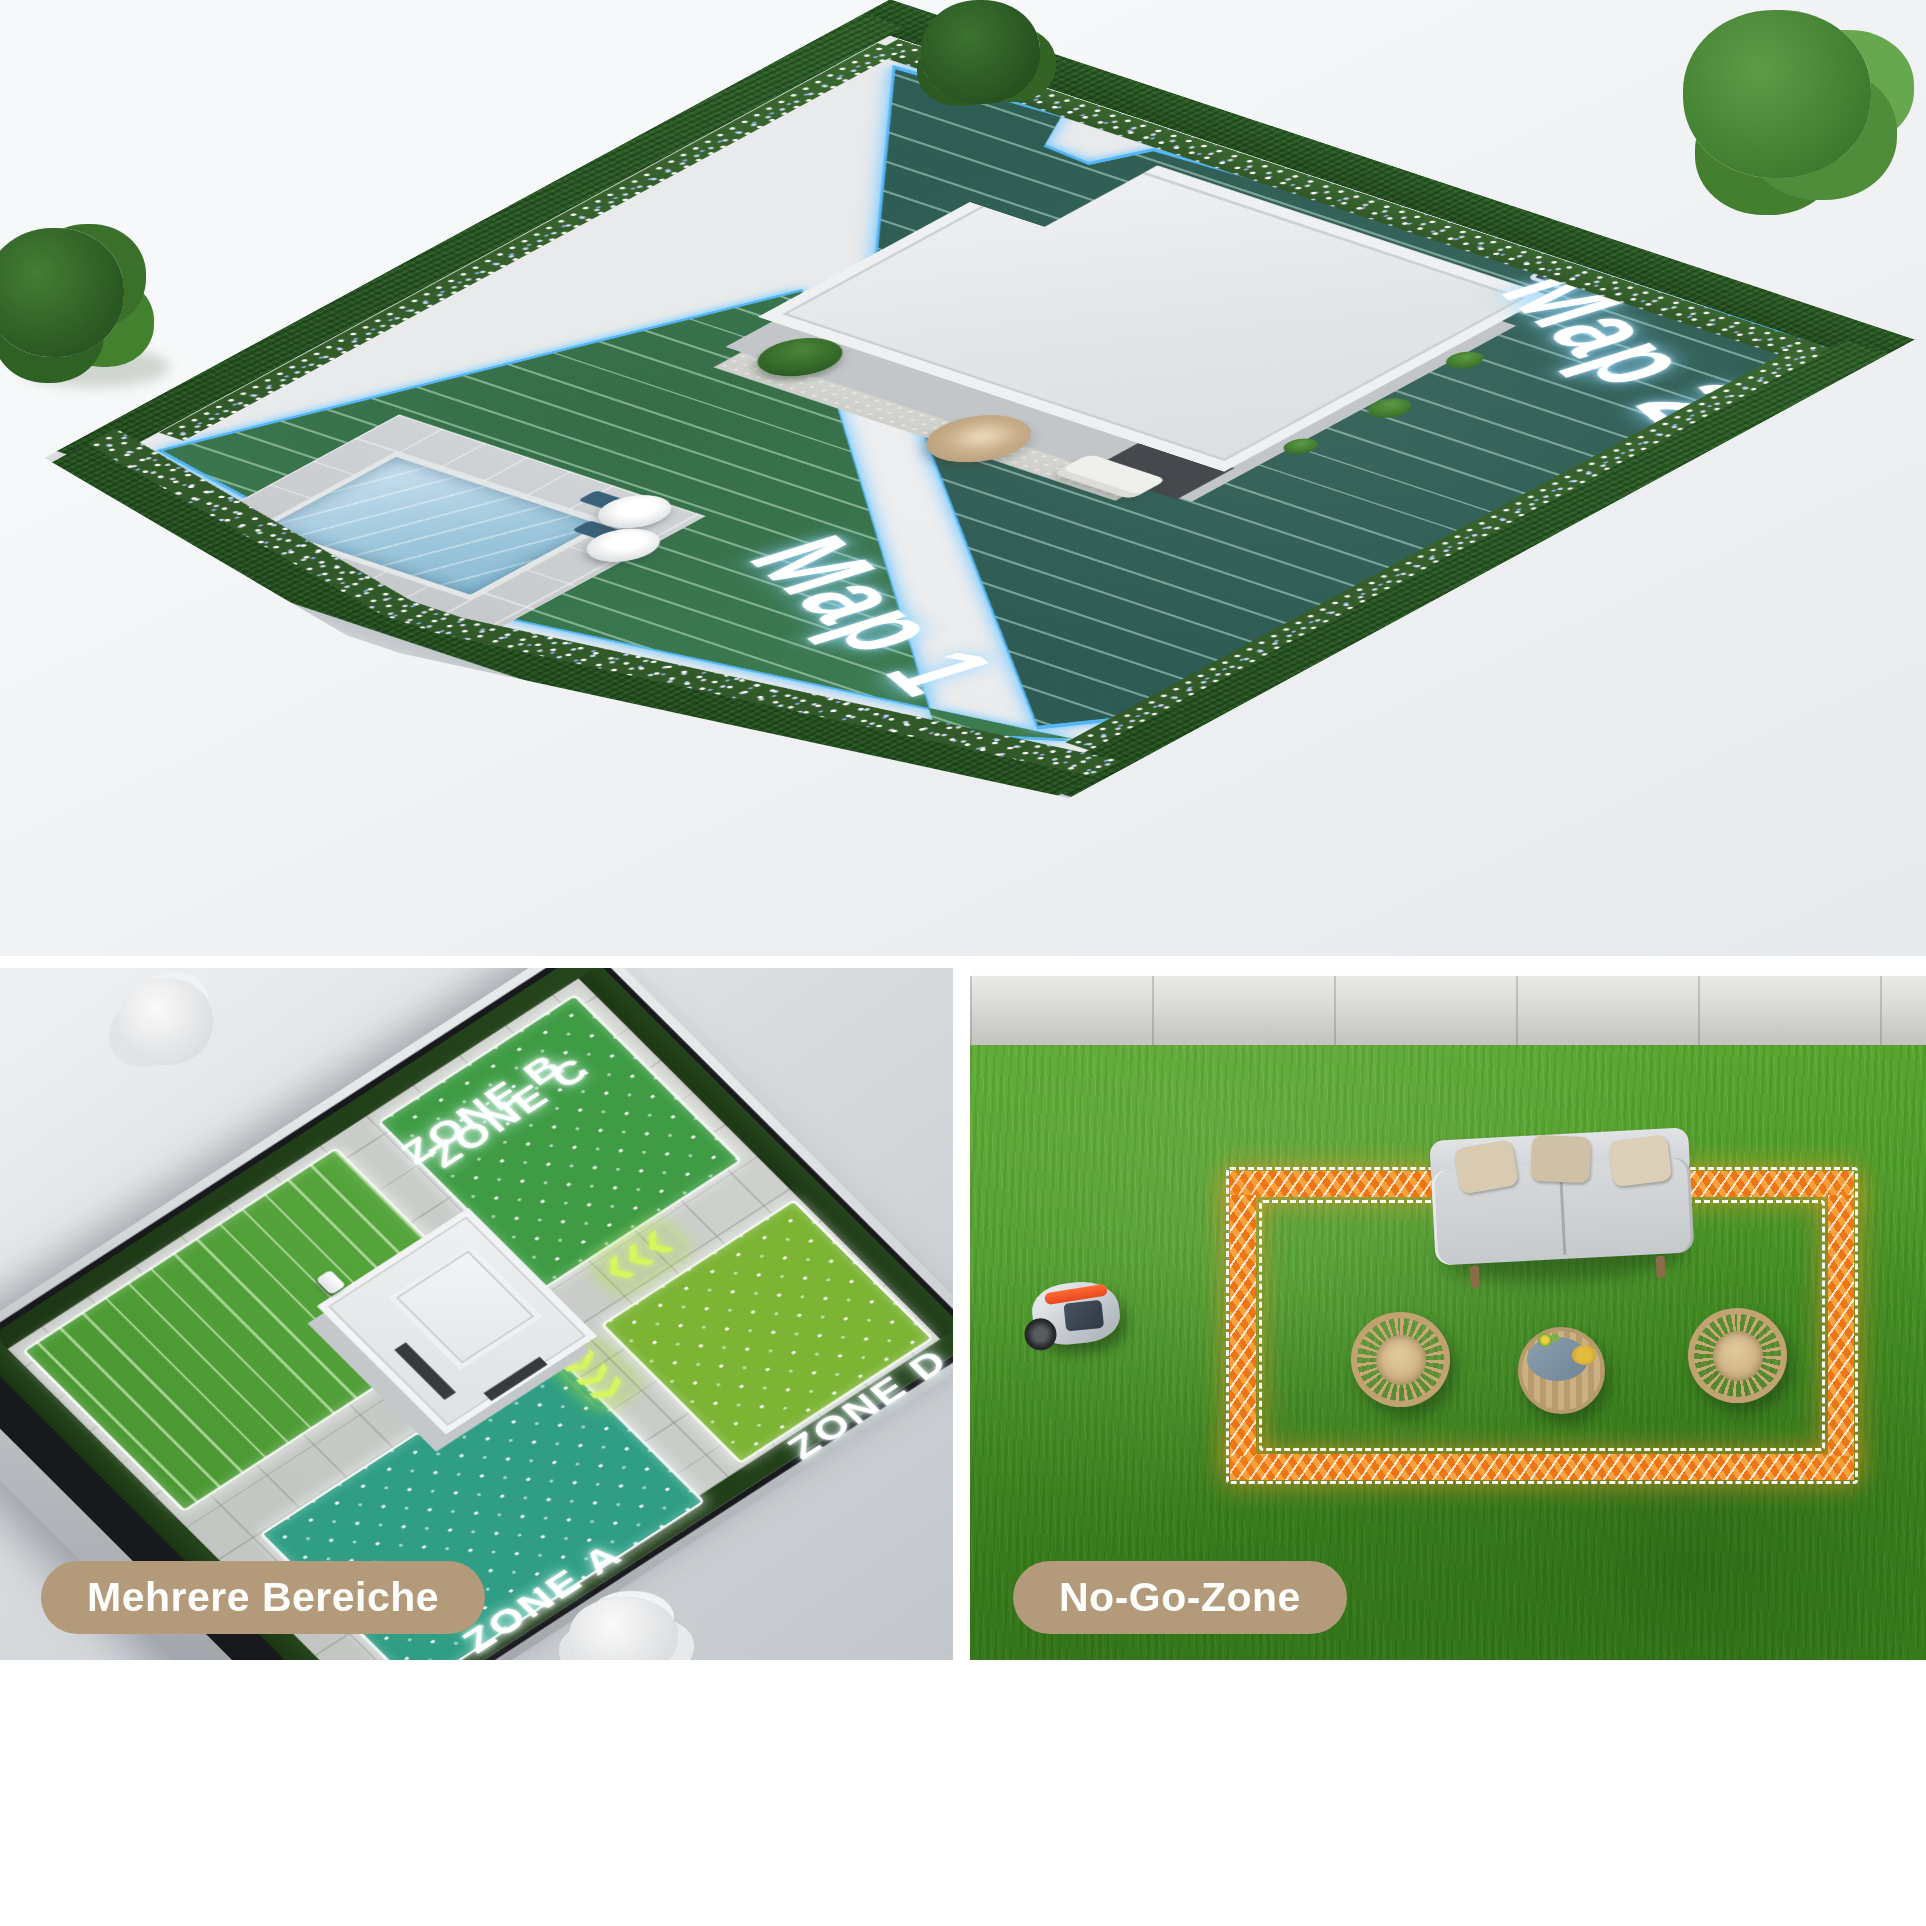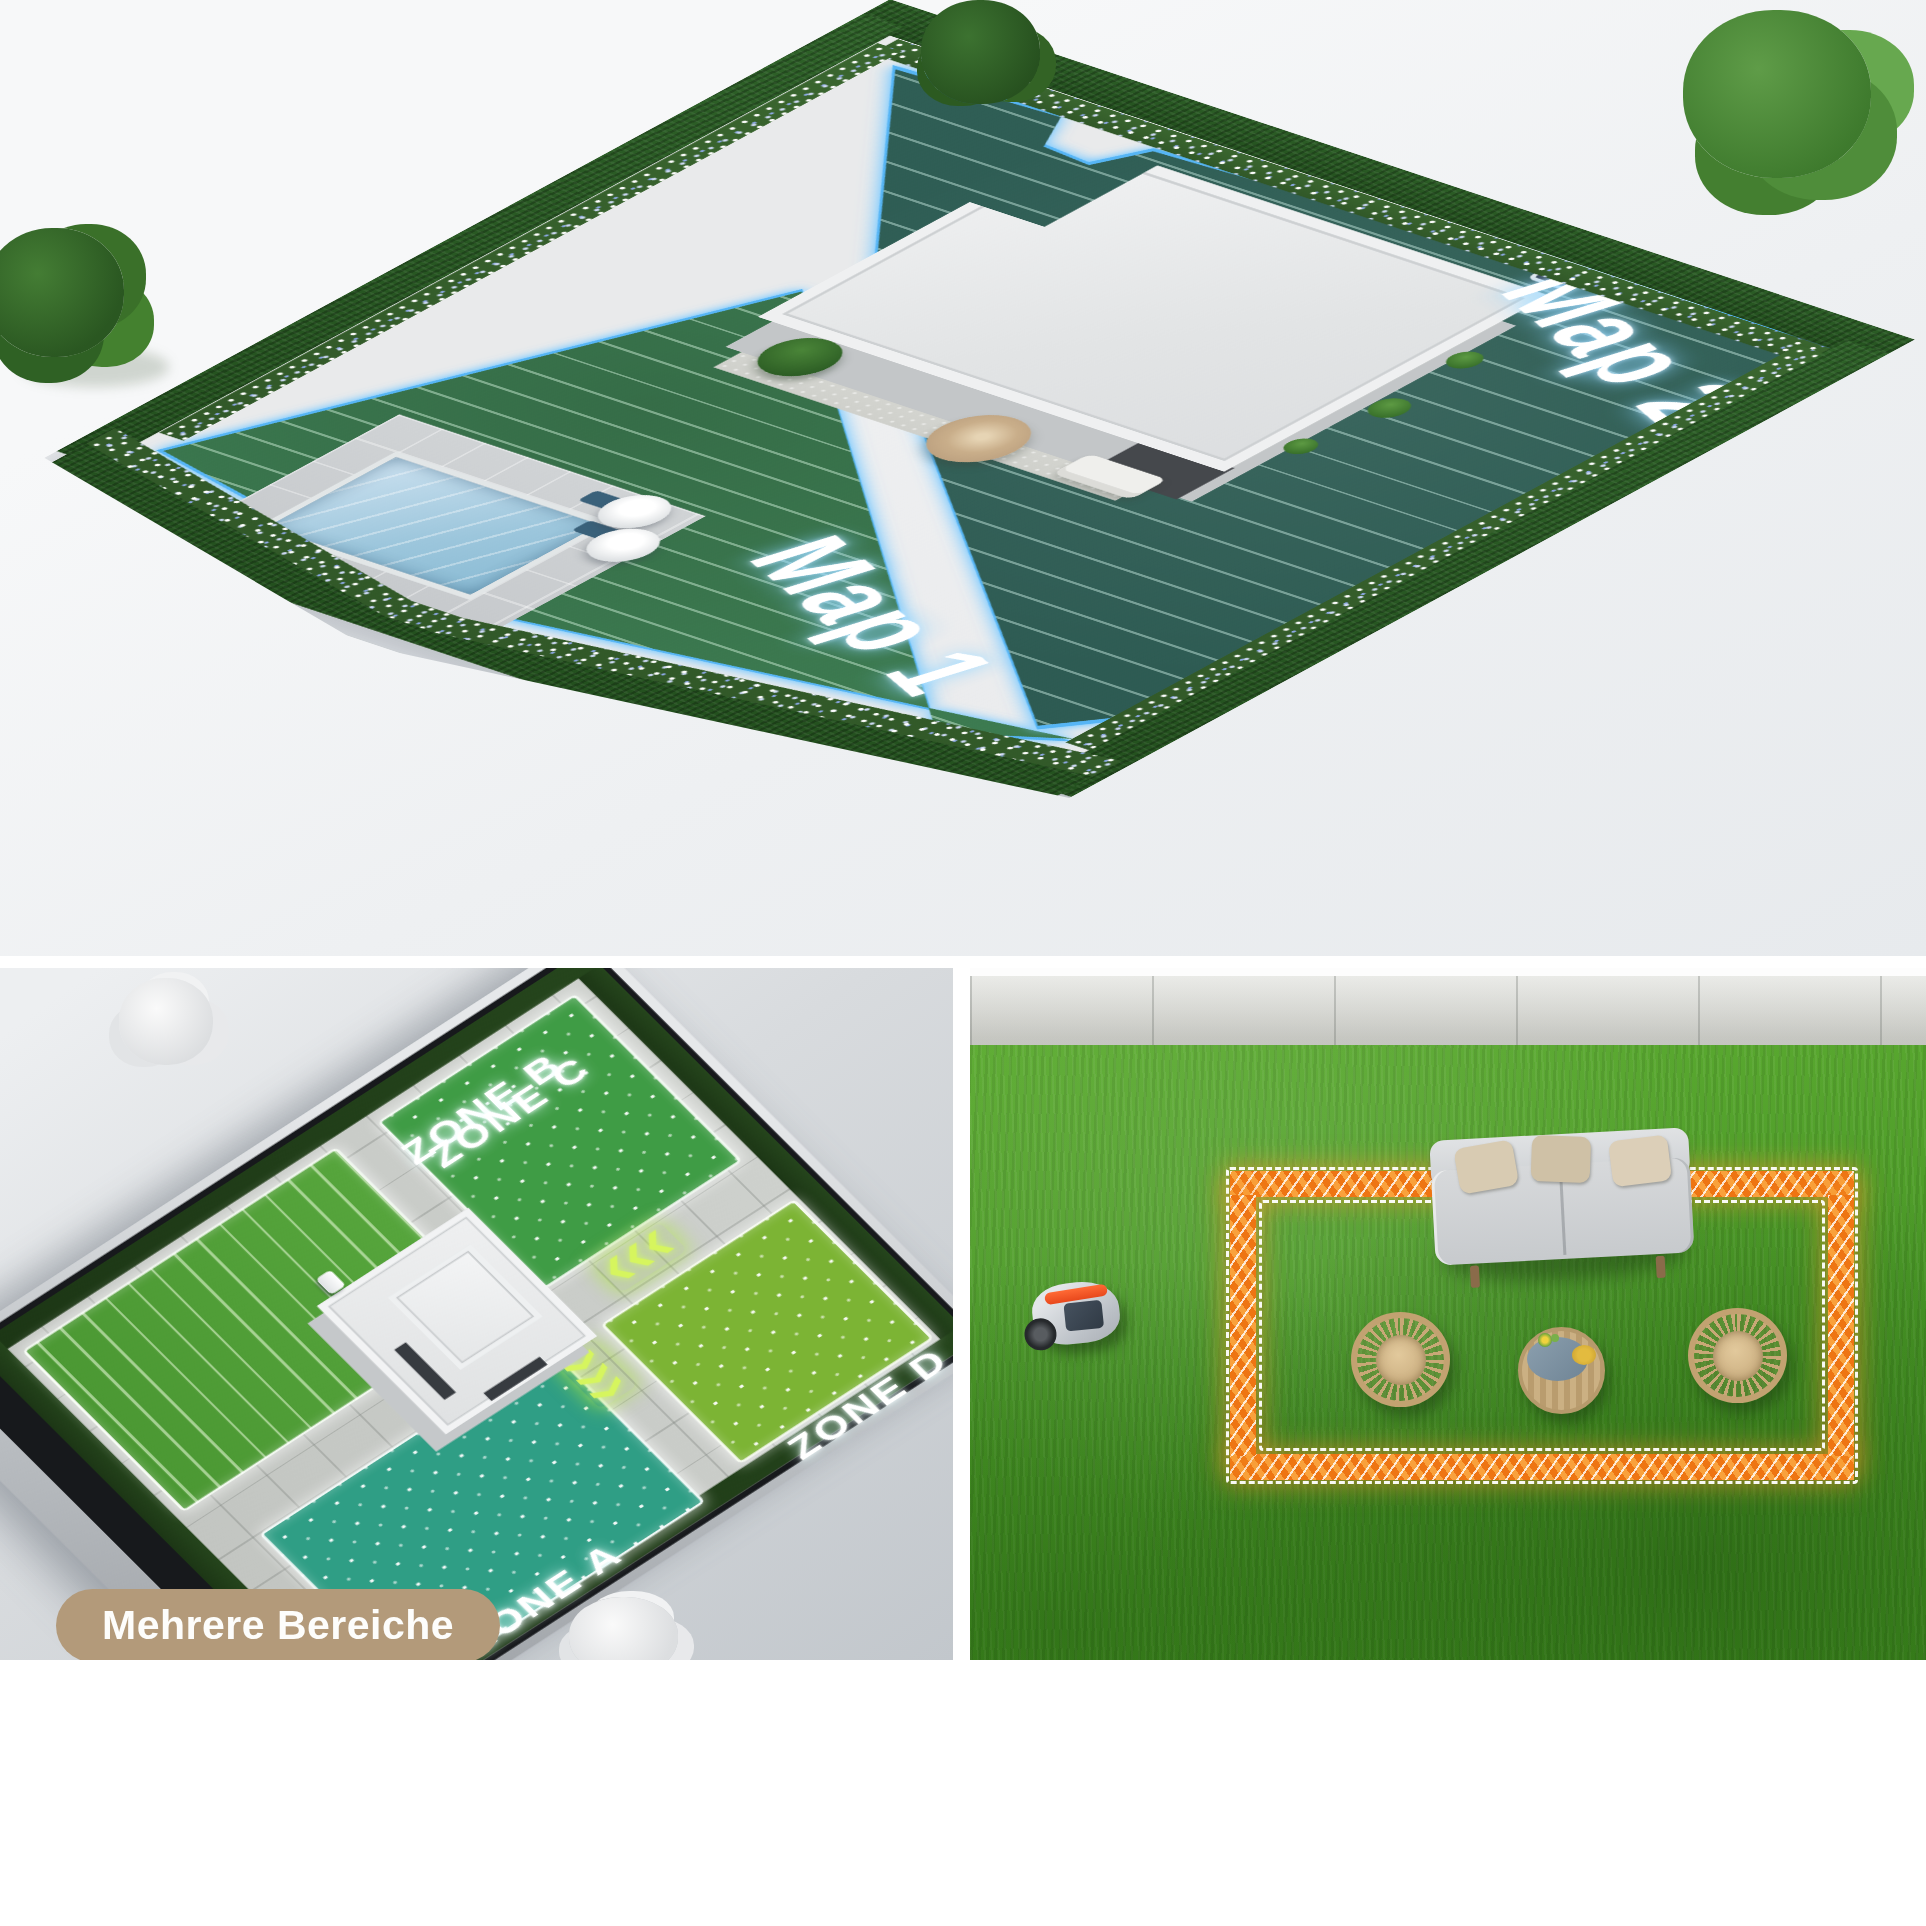--- a/index.html
+++ b/index.html
@@ -358,21 +358,21 @@
 
       <div class="zone-label" style="left:74px; top:634px; transform:rotate(-90deg);"></div>
       <div class="zone-label" style="left:97px; top:269px;">ZONE C</div>
       <div class="zone-label" style="left:65px; top:655px;"></div>
       <div class="zone-label" style="left:642px; top:606px;">ZONE A</div>
       <div class="zone-label" style="left:661px; top:220px;">ZONE D</div>
     </div>
 
     <div class="wtree" style="left:569px; top:629px; width:109px; height:79px;"></div>
 
-    <div class="badge" style="left:56px; top:593px;margin-top:28px;">Mehrere Bereiche</div>
+    <div class="badge" style="left:41px; top:593px;">Mehrere Bereiche</div>
   </section>
 
   <section class="panel-nogo">
     <div class="np-pavers"></div>
     <div class="np-grass"></div>
 
     <div class="np-band" style="left:260px; top:203px; width:624px; height:26px;"></div>
     <div class="np-band" style="left:260px; top:486px; width:624px; height:26px;"></div>
     <div class="np-band" style="left:260px; top:227px; width:26px; height:261px;"></div>
     <div class="np-band" style="left:858px; top:227px; width:26px; height:261px;"></div>
@@ -402,17 +402,18 @@
       <div class="flower"></div>
     </div>
 
     <div class="np-mower">
       <div class="body"></div>
       <div class="wheel"></div>
       <div class="stripe"></div>
       <div class="window"></div>
     </div>
 
+    <div class="badge" style="left:43px; top:593px;">No-Go-Zone</div>
   </section>
 
 
 </div>
 
 
 </body></html>

